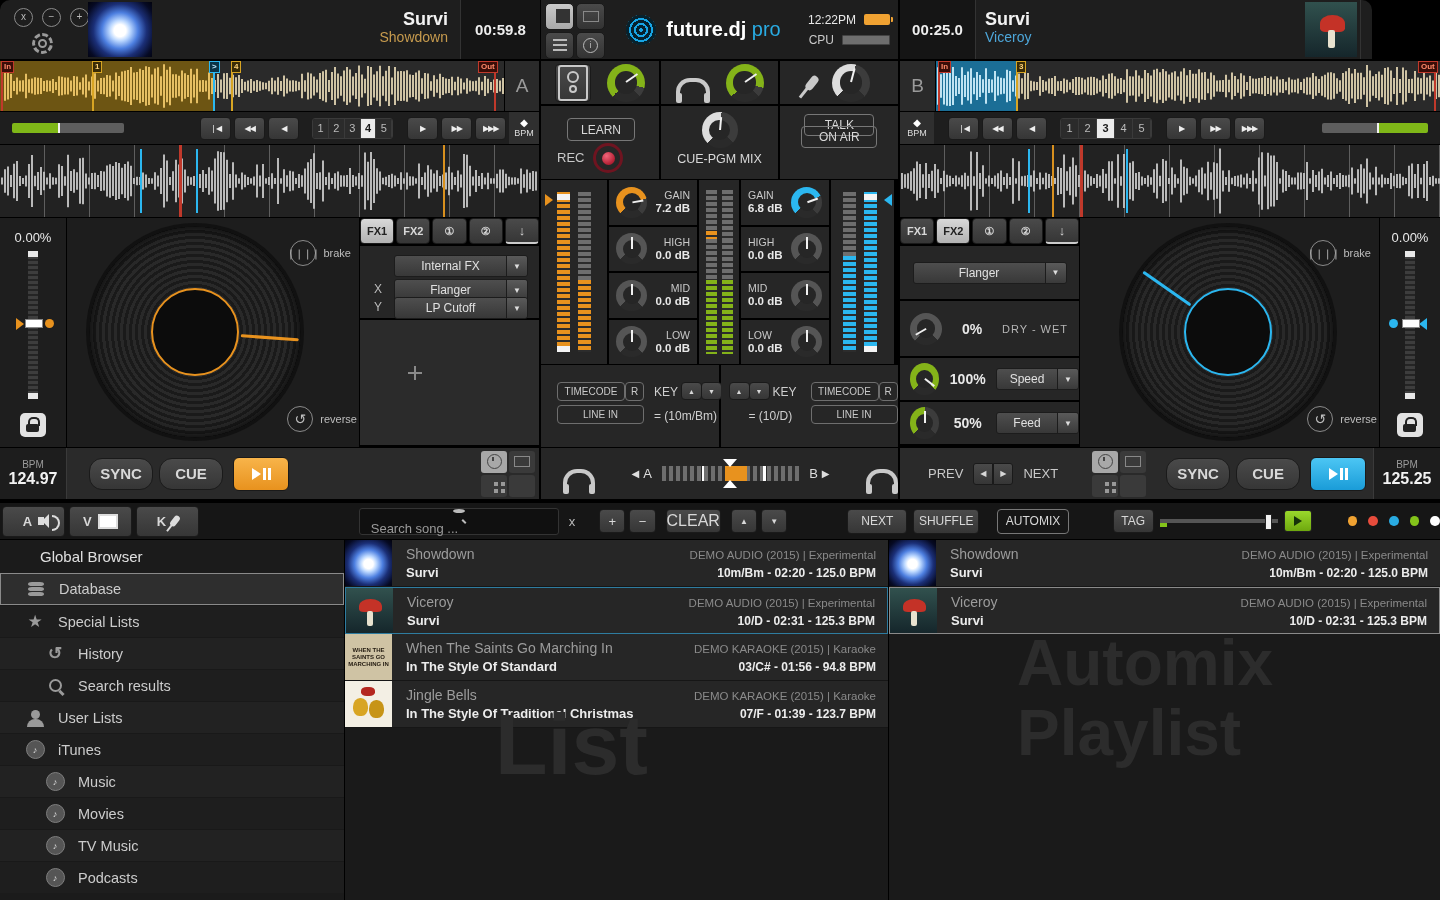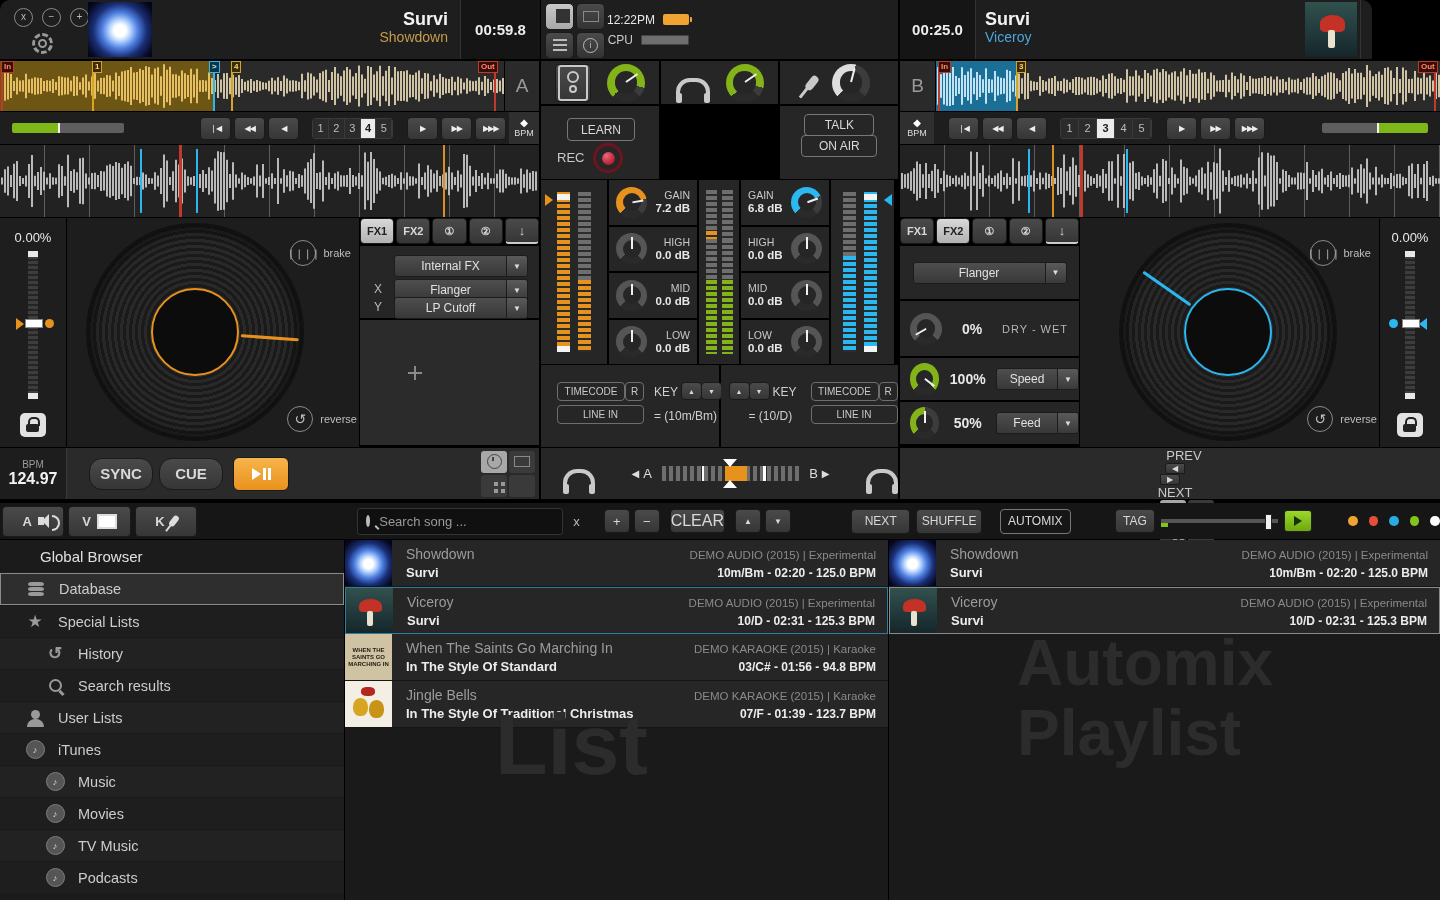--- a/index.html
+++ b/index.html
@@ -244,20 +244,24 @@
       <span class="sqbtn">
           <span class="mrect"></span>
         </span>
       <span class="sqbtn">
           <span style="width:14px;height:2px;background:#bbb;box-shadow:0 5px 0 #bbb,0 -5px 0 #bbb;display:inline-block;"></span>
         </span>
       <span class="sqbtn">
           <span style="width:13px;height:13px;border:1.5px solid #bbb;border-radius:50%;font-size:9px;line-height:13px;text-align:center;color:#bbb;">i</span>
         </span>
     </div>
+    <div style="flex:1;display:flex;align-items:center;justify-content:center;gap:10px;">
+      <span class="logo-ring"></span>
+      <span class="logo-txt"><span>future.dj</span> <span class="logo-pro">pro</span></span>
+    </div>
     <div style="width:86px;margin-right:8px;">
       <div style="display:flex;align-items:center;gap:8px;justify-content:flex-end;">
         <span class="hdrtime">12:22PM</span>
         <span class="battery"></span>
       </div>
       <div style="display:flex;align-items:center;gap:8px;justify-content:flex-end;margin-top:6px;">
         <span style="font-size:12px;color:#c9c9c9;">CPU</span>
         <span class="cpubar"></span>
       </div>
     </div>
@@ -516,29 +520,33 @@
         <span class="recdot" style="position:absolute;left:52px;top:37px;">
             <i></i>
           </span>
       </div>
     </div>
     <div class="mixpan">
       <div class="r1">
         <span class="hp-ic"></span>
         <span class="knob" style="width:38px;height:38px;--c:#84b319;--f:240deg;--r:55deg;"></span>
       </div>
+      <div class="r2">
+        <span class="knob" style="position:absolute;left:41px;top:6px;width:36px;height:36px;--c:#ddd;--f:140deg;--r:5deg;"></span>
+        <span style="position:absolute;left:0;right:0;top:46px;text-align:center;font-size:12.5px;color:#d8d8d8;">CUE-PGM MIX</span>
+      </div>
     </div>
     <div class="mixpan">
       <div class="r1">
         <span class="mic-ic"></span>
         <span class="knob" style="width:38px;height:38px;--c:#ddd;--f:150deg;--r:15deg;"></span>
       </div>
       <div class="r2">
         <span class="btn outline" style="position:absolute;left:24px;top:8px;width:68px;height:20px;font-size:12px;">TALK</span>
-        <span class="btn outline" style="position:absolute;left:21px;top:29px;width:74px;height:20px;font-size:12px;">ON AIR</span>
+        <span class="btn outline" style="position:absolute;left:21px;top:20px;width:74px;height:20px;font-size:12px;">ON AIR</span>
       </div>
     </div>
   </div>
 
   <div class="abs eq">
     <div class="eqfad">
       <span style="position:absolute;left:4px;top:14px;width:0;height:0;border-top:6px solid transparent;border-bottom:6px solid transparent;border-left:8px solid #e8921e;"></span>
       <div class="vbar seg-o" style="left:16px;">
           <span class="fhandle" style="top:2px;"></span>
           <span class="fhandle" style="bottom:0;"></span>
@@ -663,21 +671,21 @@
       <span class="mcell">
           <span class="mrect"></span>
         </span>
       <span class="mcell">
           <span class="mgrid"></span>
         </span>
       <span class="mcell"></span>
     </div>
   </div>
 
-  <div class="abs foot" style="left:900px;width:540px;flex-direction:column;">
+  <div class="abs foot" style="left:900px;width:540px;">
     <span style="margin-left:28px;font-size:13px;color:#c9c9c9;">PREV</span>
     <span class="btn" style="margin-left:10px;width:18px;height:20px;font-size:8px;border-radius:3px 0 0 3px;">◀</span>
     <span class="btn" style="width:18px;height:20px;font-size:8px;border-radius:0 3px 3px 0;">▶</span>
     <span style="margin-left:10px;font-size:13px;color:#c9c9c9;">NEXT</span>
     <div class="mini" style="margin-left:34px;">
       <span class="mcell lit">
           <span class="mjog"></span>
         </span>
       <span class="mcell">
           <span class="mrect"></span>
@@ -706,21 +714,21 @@
         <span class="spk"></span>
       </span>
     <span class="btn avk">
         <span>V</span>
         <span class="vrect"></span>
       </span>
     <span class="btn avk">
         <span>K</span>
         <span class="kmic"></span>
       </span>
-    <div class="search" style="margin-left:156px;">
+    <div class="search" style="margin-left:156px;flex-direction:column;">
       <span class="mag"></span>
       <input placeholder="Search song ..." style="">
     </div>
     <span style="margin:0 10px;font-size:13px;color:#bbb;">x</span>
     <span class="btn smallb" style="margin-left:14px;">+</span>
     <span class="btn smallb">−</span>
     <span class="btn" style="margin-left:6px;width:54px;height:22px;font-size:16px;">CLEAR</span>
     <span class="btn smallb" style="margin-left:10px;font-size:8px;">▲</span>
     <span class="btn smallb" style="font-size:8px;">▼</span>
     <span class="btn" style="margin-left:56px;width:60px;height:23px;font-size:12px;">NEXT</span>

